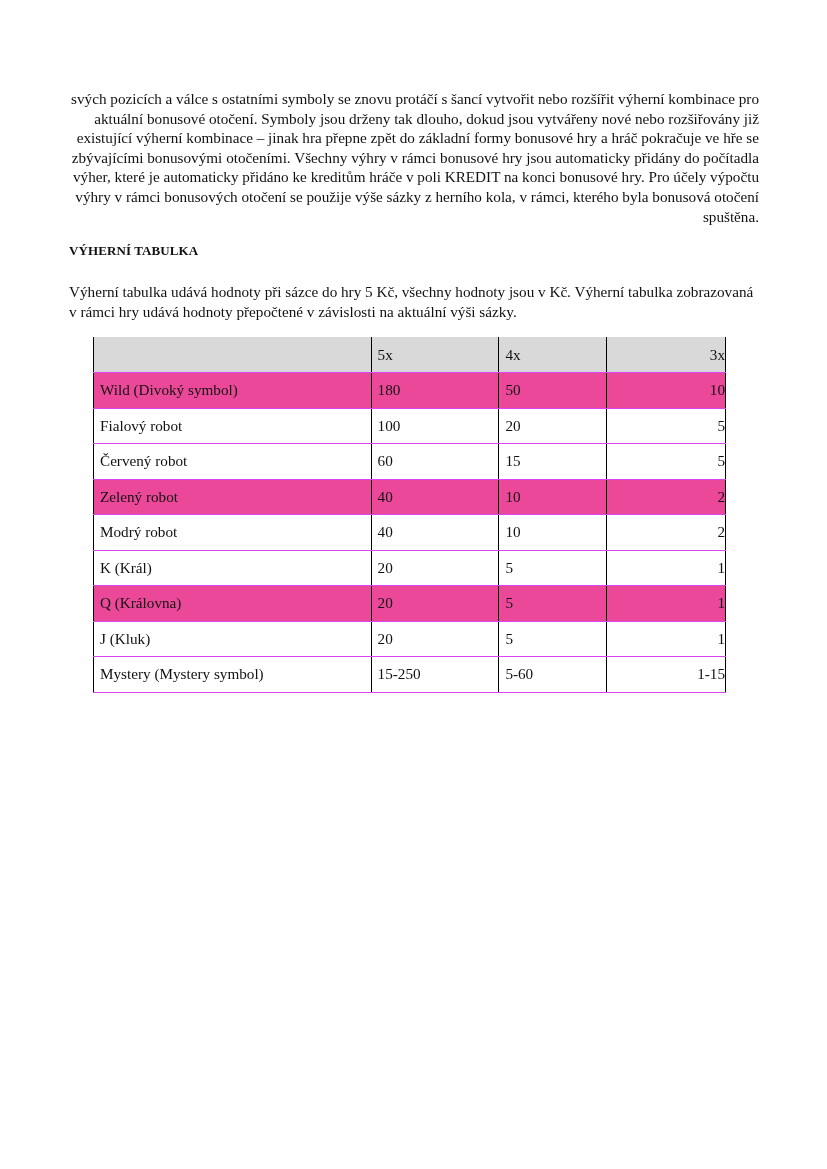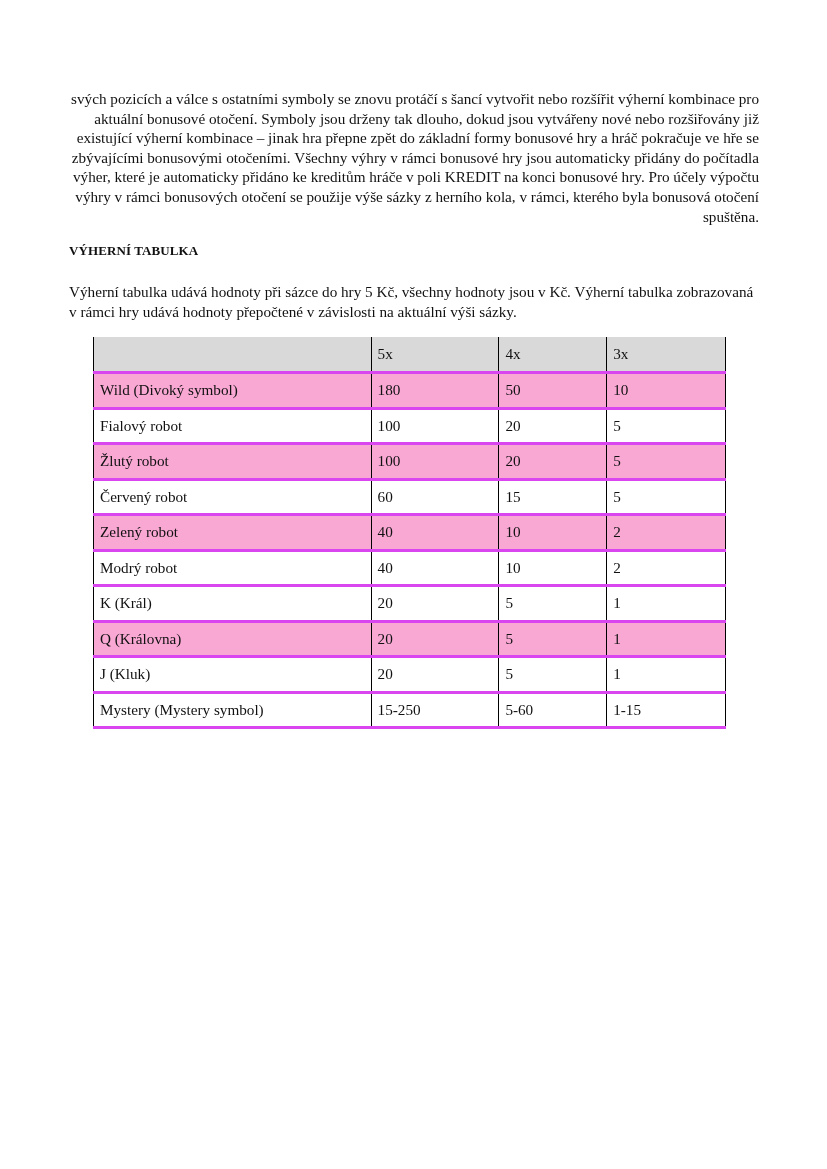--- a/index.html
+++ b/index.html
@@ -3,27 +3,27 @@
 <meta charset="utf-8">
 <style>
   html, body { margin:0; padding:0; background:#ffffff; }
   body { width:827px; height:1169px; position:relative; font-family:"Liberation Serif", serif; color:#111; }
   .page { position:absolute; left:0; top:0; width:827px; height:1169px; }
   .para { position:absolute; left:69px; width:690px; font-size:15.2px; line-height:19.6px; margin:0; }
   #p1 { top:89px;text-align:right; }
   #h1 { position:absolute; left:69px; top:243px; font-size:13px; font-weight:bold; margin:0; letter-spacing:0.1px; }
   #p2 { top:282px; }
   table { position:absolute; left:93px; top:337px; width:633px; border-collapse:collapse; font-size:15.2px; }
-  td { height:35.5px; padding:0 0 0 6px; vertical-align:middle; border-left:1px solid #000; border-right:1px solid #000; border-bottom:3px solid #d946ef; box-sizing:border-box; }
+  td { height:35.5px; padding:0 0 0 6px; vertical-align:middle; border-left:1px solid #000; border-right:1px solid #000; border-bottom:1px solid #d946ef; box-sizing:border-box; }
   tr.hdr td { background:#d9d9d9; border-top:none; }
-  tr.shade td { background:#f9a8d4; }
+  tr.shade td { background:#ec4899; }
   td.c0 { width:278px; }
   td.c1 { width:128px; }
   td.c2 { width:108px; }
-  td.c3 { width:119px; }
+  td.c3 { width:119px;text-align:right; }
 </style>
 </head>
 <body>
 
 <div class="page">
   <p class="para" id="p1">svých pozicích a válce s ostatními symboly se znovu protáčí s šancí vytvořit nebo rozšířit výherní kombinace pro aktuální bonusové otočení. Symboly jsou drženy tak dlouho, dokud jsou vytvářeny nové nebo rozšiřovány již existující výherní kombinace – jinak hra přepne zpět do základní formy bonusové hry a hráč pokračuje ve hře se zbývajícími bonusovými otočeními. Všechny výhry v rámci bonusové hry jsou automaticky přidány do počítadla výher, které je automaticky přidáno ke kreditům hráče v poli KREDIT na konci bonusové hry. Pro účely výpočtu výhry v rámci bonusových otočení se použije výše sázky z herního kola, v rámci, kterého byla bonusová otočení spuštěna.</p>
   <h2 id="h1">VÝHERNÍ TABULKA</h2>
   <p class="para" id="p2">Výherní tabulka udává hodnoty při sázce do hry 5 Kč, všechny hodnoty jsou v Kč. Výherní tabulka zobrazovaná v rámci hry udává hodnoty přepočtené v závislosti na aktuální výši sázky.</p>
 
   <table>
@@ -35,26 +35,20 @@
         <td class="c3">3x</td>
       </tr>
       <tr class="shade">
         <td class="c0">Wild (Divoký symbol)</td>
         <td class="c1">180</td>
         <td class="c2">50</td>
         <td class="c3">10</td>
       </tr>
       <tr>
         <td class="c0">Fialový robot</td>
-        <td class="c1">100</td>
-        <td class="c2">20</td>
-        <td class="c3">5</td>
-      </tr>
-      <tr class="shade">
-        <td class="c0">Žlutý robot</td>
         <td class="c1">100</td>
         <td class="c2">20</td>
         <td class="c3">5</td>
       </tr>
       <tr>
         <td class="c0">Červený robot</td>
         <td class="c1">60</td>
         <td class="c2">15</td>
         <td class="c3">5</td>
       </tr>

